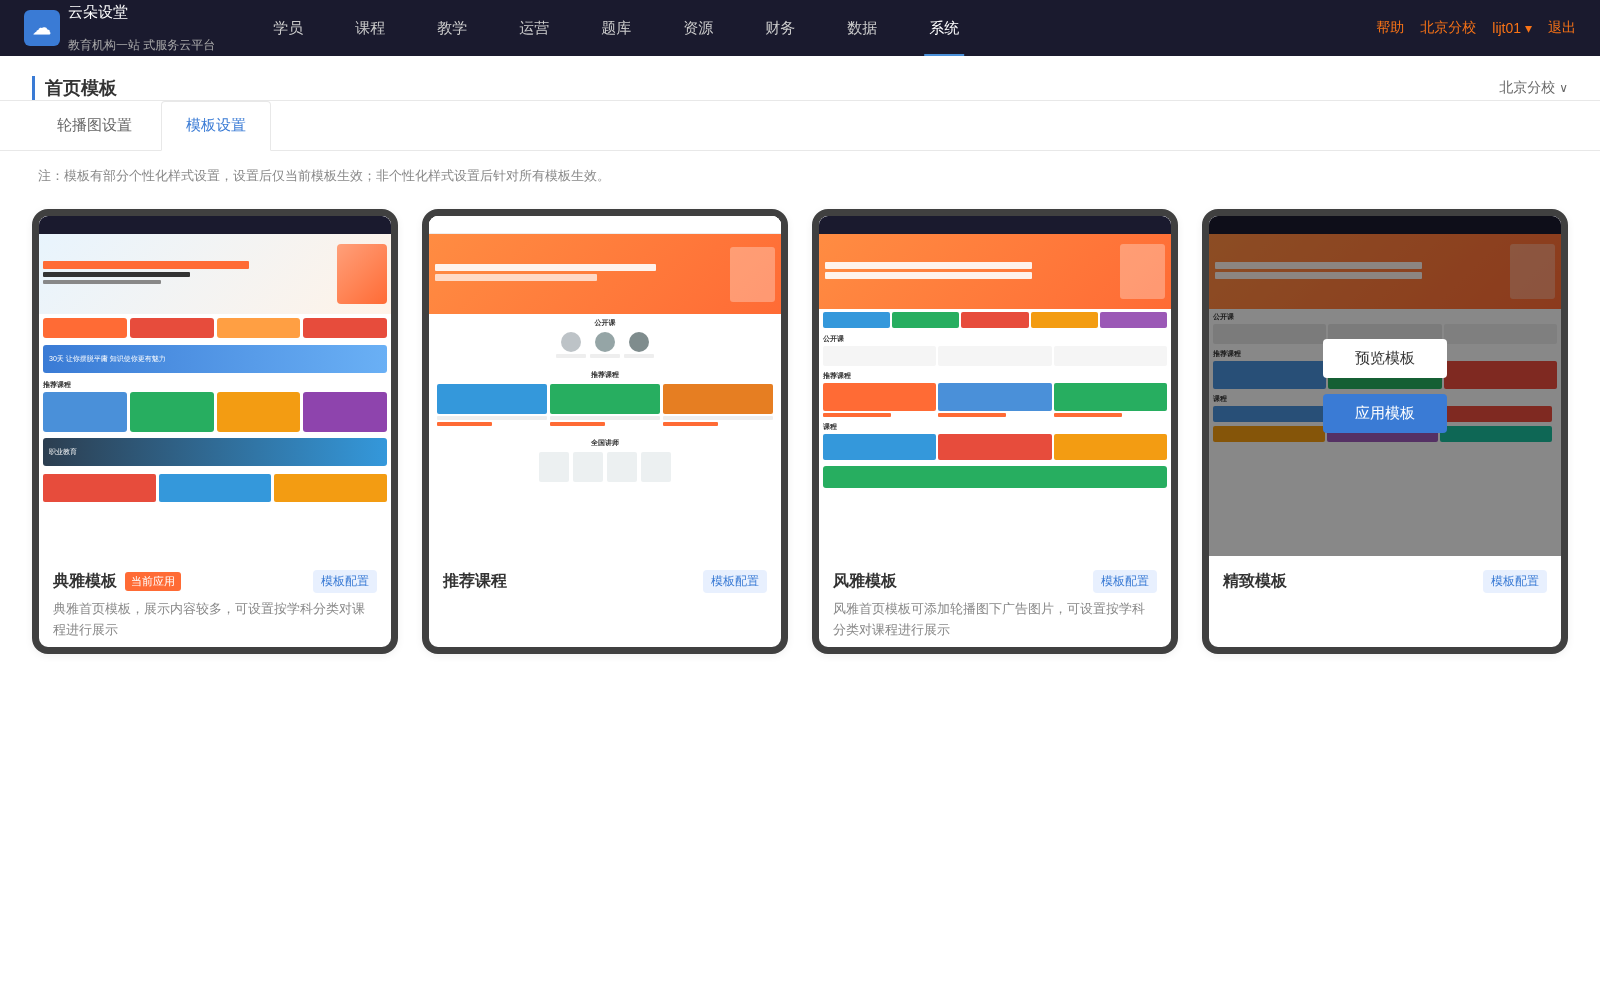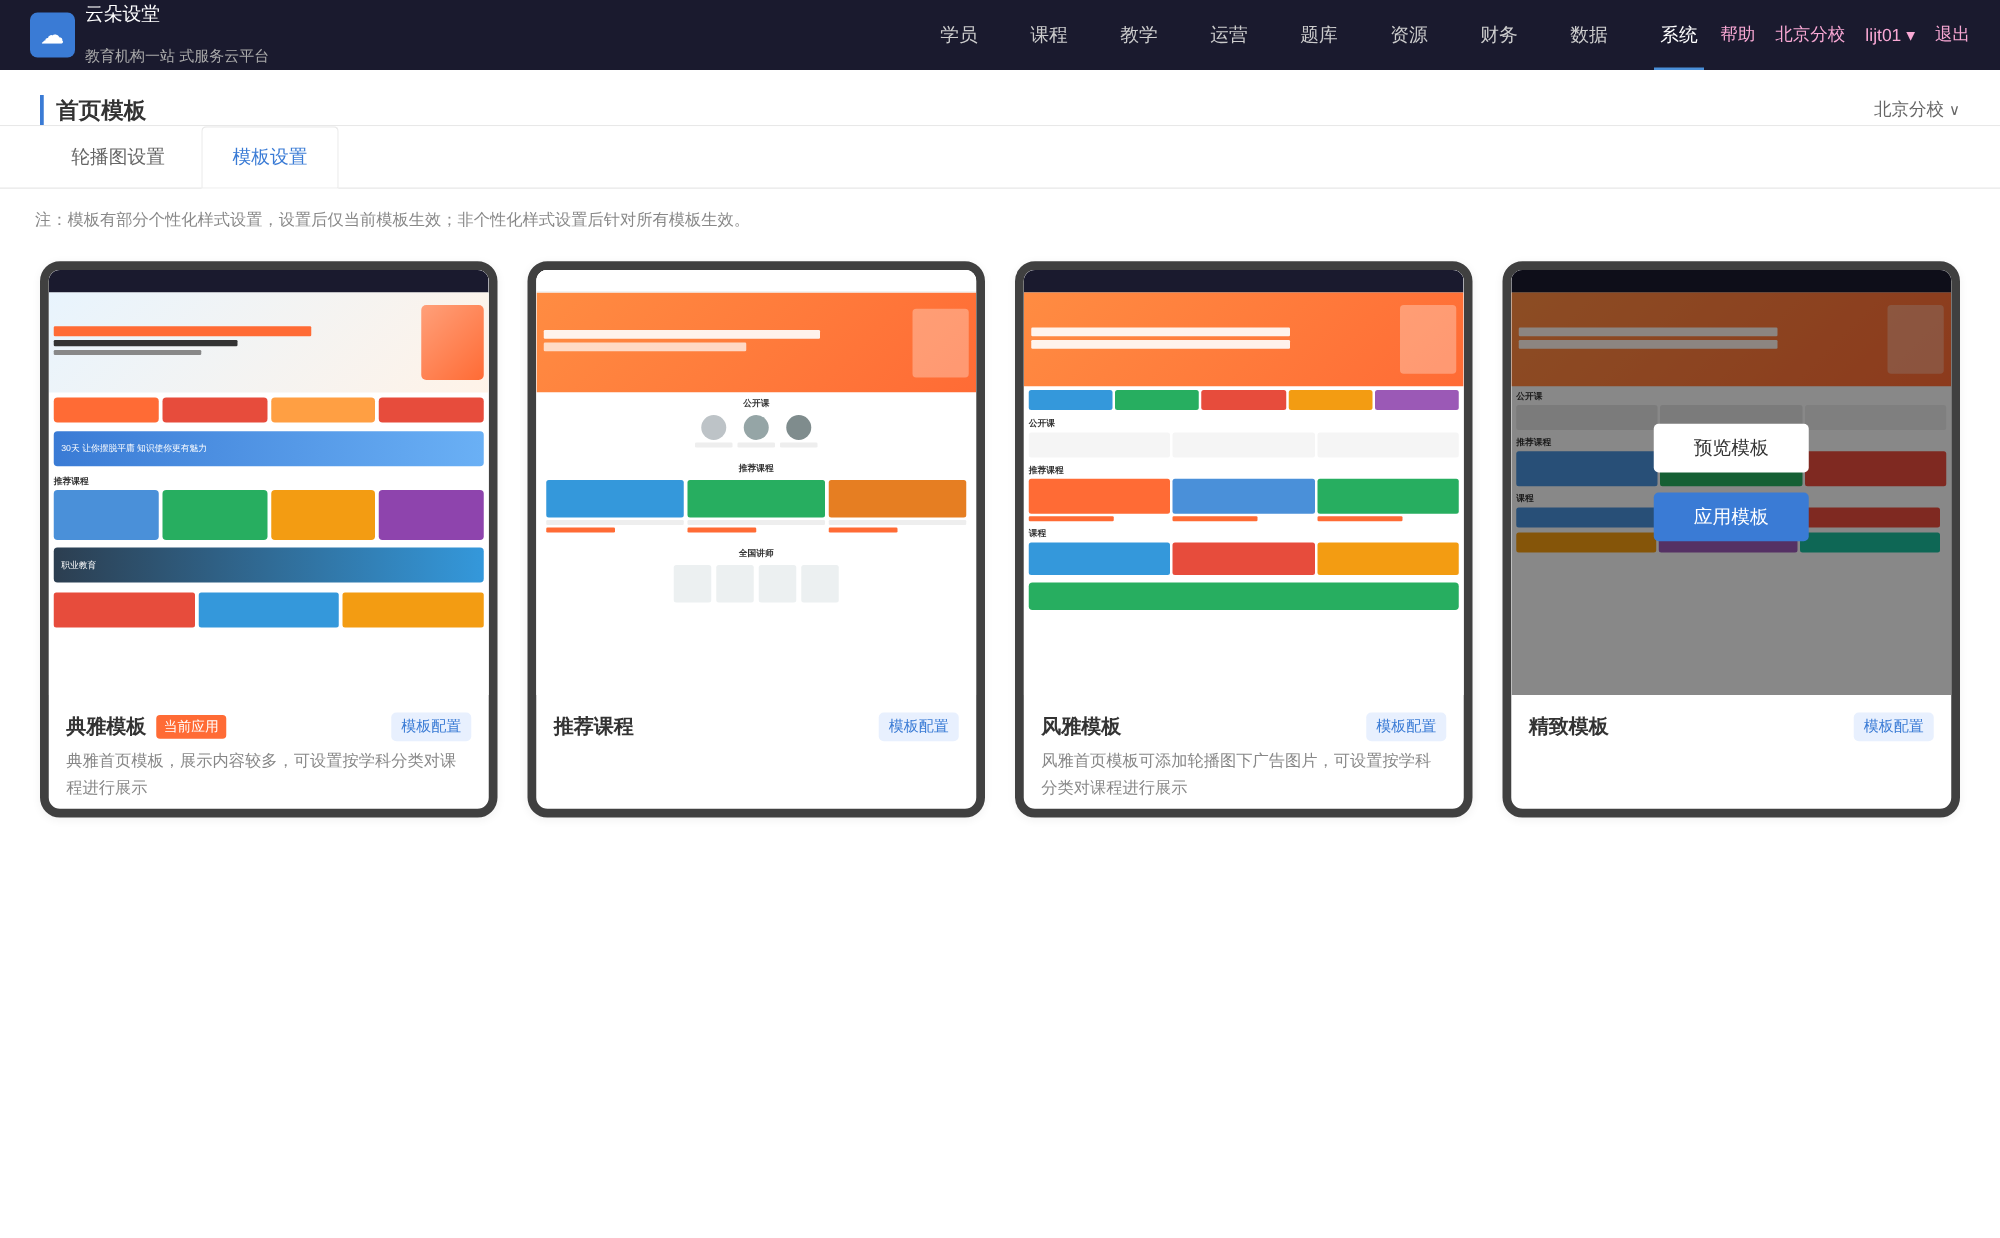--- a/index.html
+++ b/index.html
@@ -23,37 +23,37 @@
       width: 36px; height: 36px;
       background: #3a7bd5;
       border-radius: 6px;
       display: flex; align-items: center; justify-content: center;
       color: white; font-size: 18px; font-weight: bold;
       margin-right: 8px;
     }
     .navbar-logo .logo-text { color: white; font-size: 12px; line-height: 1.3; }
     .navbar-logo .logo-text .logo-main { font-size: 15px; font-weight: normal; }
     .navbar-nav {
-      display: flex; align-items: center; gap: 6px; flex: 1; justify-content: flex-end;
+      display: flex; align-items: center; gap: 16px; flex: 1;
     }
     .nav-item {
       color: #ccc; font-size: 15px; padding: 0 18px; height: 56px;
       display: flex; align-items: center; cursor: pointer; position: relative;
     }
     .nav-item.active { color: white; }
     .nav-item.active::after {
       content: '';
       position: absolute; bottom: 0; left: 50%; transform: translateX(-50%);
       width: 60%; height: 2px; background: #4a90d9;
     }
     .navbar-right {
       display: flex; align-items: center; gap: 16px; margin-left: auto;
     }
     .navbar-right .nav-btn {
-      color: #f9a8d4; font-size: 14px; cursor: pointer;
+      color: #f97316; font-size: 14px; cursor: pointer;
     }
 
     
     .page-container { background: white; min-height: calc(100vh - 56px); }
 
     
     .page-header {
       display: flex; align-items: center; justify-content: space-between;
       padding: 20px 32px 0;
       border-bottom: 1px solid #e8e8e8;
@@ -81,21 +81,21 @@
     }
     .tab.active {
       color: #3a7bd5; border: 1px solid #e8e8e8;
       border-bottom: 1px solid white;
       border-radius: 4px 4px 0 0;
       margin-bottom: -1px;
     }
 
     
     .note-bar {
-      padding: 16px 28px; font-size: 13px; color: #888;
+      padding: 16px 38px; font-size: 13px; color: #888;
     }
 
     
     .templates-grid {
       display: grid; grid-template-columns: repeat(4, 1fr);
       gap: 24px; padding: 8px 32px 32px;
     }
     .template-card {
       background: white; border: 7px solid #404040;
       border-radius: 16px; overflow: hidden;

